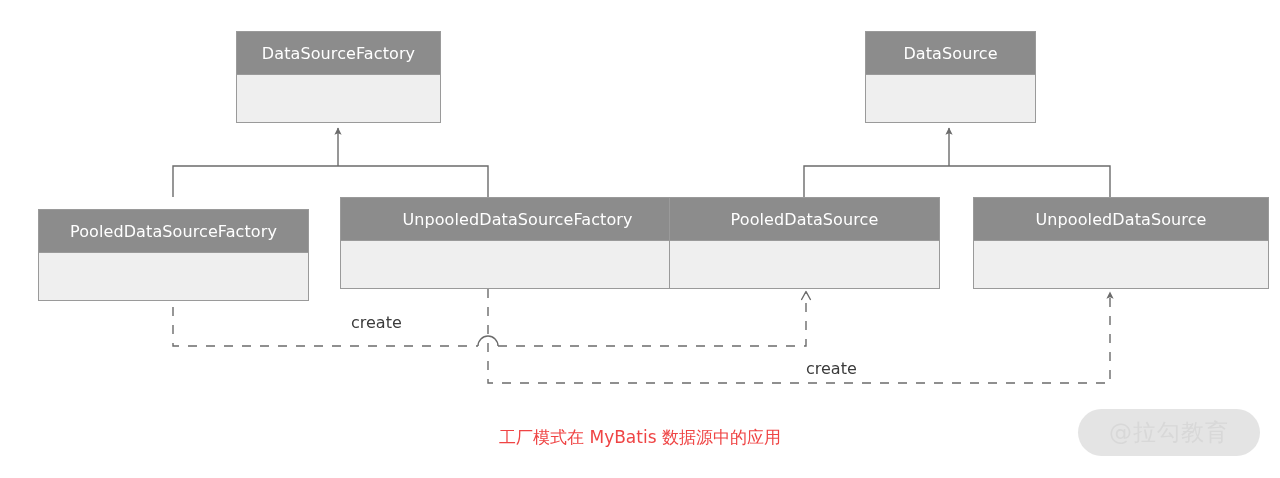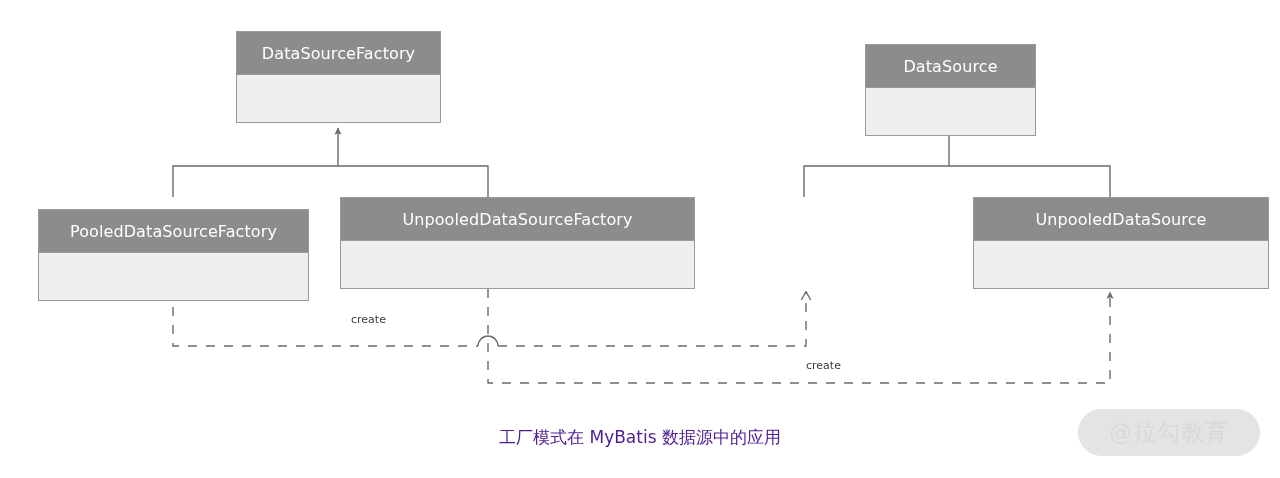--- a/index.html
+++ b/index.html
@@ -35,32 +35,32 @@
     white-space: nowrap;
     overflow: hidden;
     letter-spacing: 0.1px;
   }
   .uml-box .body {
     height: 47px;
     background: #efefef;
   }
   .edge-label {
     position: absolute;
-    font-size: 11px;
+    font-size: 16px;
     color: #3b3b3b;
     white-space: nowrap;
   }
   #caption {
     position: absolute;
     left: 0;
     right: 0;
     top: 426px;
     text-align: center;
     font-size: 17px;
-    color: #4c1d95;
+    color: #ef4444;
     white-space: nowrap;
   }
   #watermark {
     position: absolute;
     left: 1078px;
     top: 409px;
     width: 182px;
     height: 47px;
     border-radius: 24px;
     background: #e4e4e4;
@@ -117,35 +117,39 @@
     <g>
       <path d="M488,289 L488,383 L1110,383 L1110,292" fill="none" stroke="#6b6b6b" stroke-width="1.4" stroke-dasharray="9 9" marker-end="url(#solidArrow)"></path>
     </g>
   </svg>
 
   <div class="uml-box" style="left:236px; top:31px; width:205px; height:92px;">
     <div class="hdr">DataSourceFactory</div>
     <div class="body"></div>
   </div>
 
-  <div class="uml-box" style="left:865px; top:44px; width:171px; height:92px;">
+  <div class="uml-box" style="left:865px; top:31px; width:171px; height:92px;">
     <div class="hdr">DataSource</div>
     <div class="body"></div>
   </div>
 
   <div class="uml-box" style="left:38px; top:209px; width:271px; height:92px;">
     <div class="hdr">PooledDataSourceFactory</div>
     <div class="body"></div>
   </div>
 
   <div class="uml-box" style="left:340px; top:197px; width:355px; height:92px;">
     <div class="hdr">UnpooledDataSourceFactory</div>
     <div class="body"></div>
   </div>
 
+  <div class="uml-box" style="left:669px; top:197px; width:271px; height:92px;">
+    <div class="hdr">PooledDataSource</div>
+    <div class="body"></div>
+  </div>
 
   <div class="uml-box" style="left:973px; top:197px; width:296px; height:92px;">
     <div class="hdr">UnpooledDataSource</div>
     <div class="body"></div>
   </div>
 
   <div class="edge-label" style="left:351px; top:313px;">create</div>
 
   <div class="edge-label" style="left:806px; top:359px;">create</div>
 

